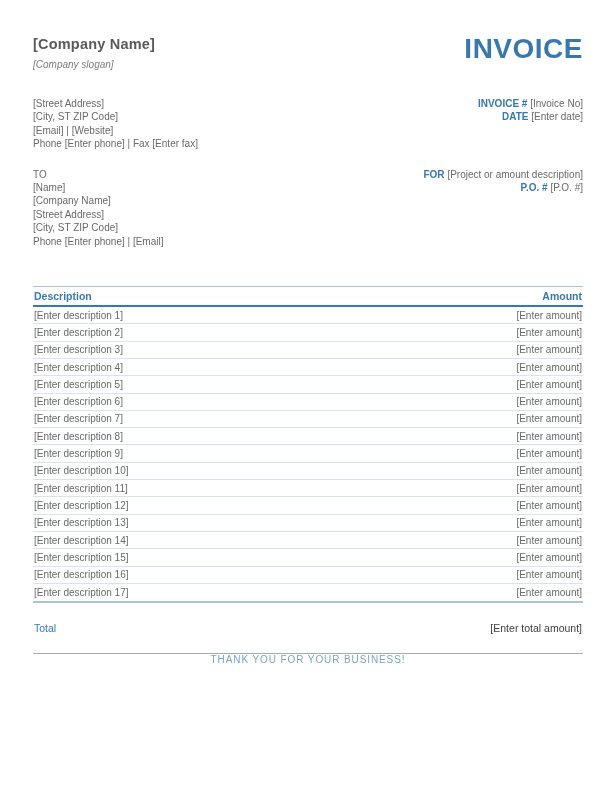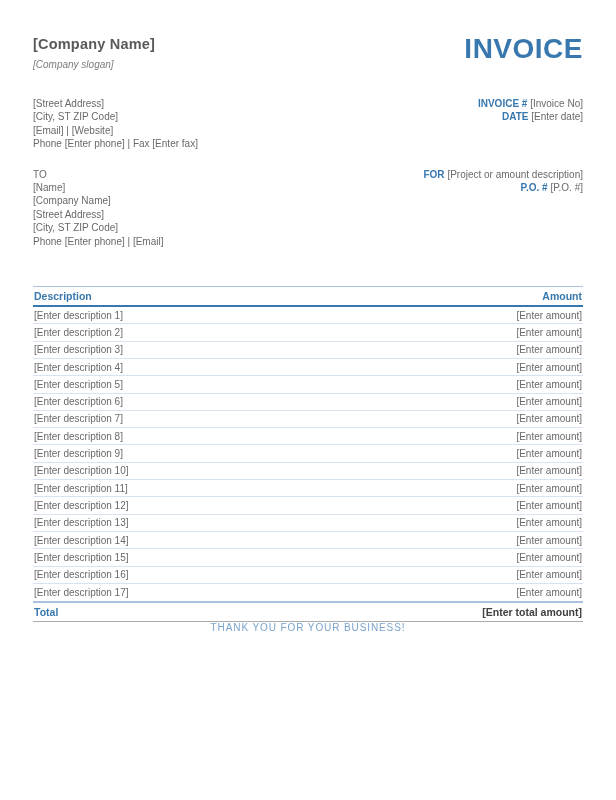--- a/index.html
+++ b/index.html
@@ -49,22 +49,22 @@
     height:17.3px;
     border-bottom:1px solid var(--row-border);
     font-size:10px;color:var(--body-text);
     padding:0 1px;
   }
   .t-row:last-child{border-bottom:none;}
   .t-total{
     display:flex;justify-content:space-between;align-items:center;
     border-top:2px solid var(--light-blue-border);
     border-bottom:1.5px solid var(--gray-border);
-    padding:3px 1px;
-    font-size:10.5px;font-weight:bold;gap:41px;
+    padding:19px 1px;
+    font-size:10.5px;font-weight:normal;gap:41px;
   }
   .t-total .total-lbl{color:var(--accent);}
   .t-total .total-val{color:var(--total-text);}
   
   .footer{margin-top:11px;font-size:10px;line-height:17.6px;color:var(--body-text);}
   .thankyou{
     text-align:center;
     font-size:10px;letter-spacing:.9px;
     color:var(--thankyou);
   }

